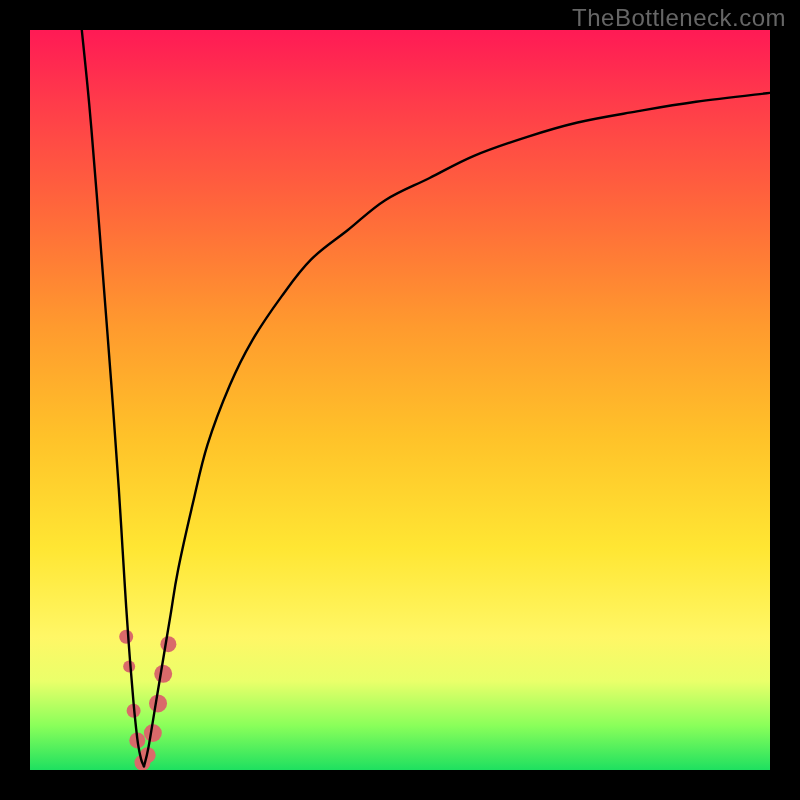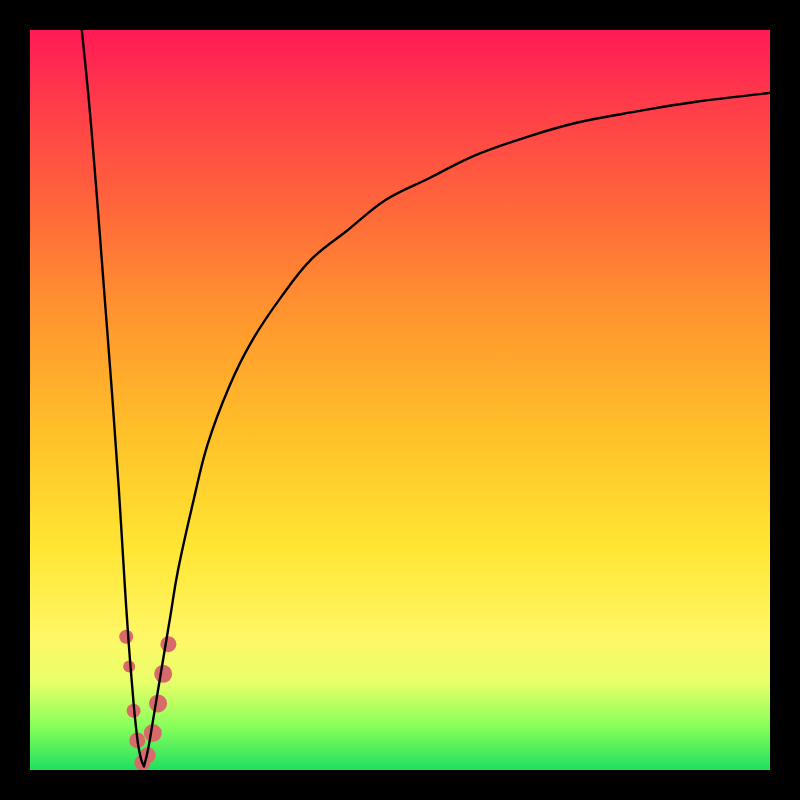--- a/index.html
+++ b/index.html
@@ -72,13 +72,14 @@
           <circle cx="117.66" cy="725.2" r="8" fill="#d96a6a"></circle>
           <circle cx="122.84" cy="703" r="9" fill="#d96a6a"></circle>
           <circle cx="128.02" cy="673.4" r="9" fill="#d96a6a"></circle>
           <circle cx="133.2" cy="643.8" r="9" fill="#d96a6a"></circle>
           <circle cx="138.38" cy="614.2" r="8" fill="#d96a6a"></circle>
         </g>
       <path id="left-branch-path" fill="none" stroke="#000" stroke-width="2.4" stroke-linecap="round" d="M 51.800000000000004 0 C 53.132000000000005 13.32, 56.536 44.69600000000001, 59.2 74 C 61.864000000000004 103.30399999999999, 63.93599999999999 129.49999999999994, 66.6 162.79999999999995 C 69.264 196.09999999999997, 71.336 224.368, 74 259 C 76.664 293.632, 78.736 319.236, 81.4 355.2 C 84.06400000000001 391.164, 86.80199999999999 429.496, 88.8 458.8 C 90.798 488.10400000000004, 91.16799999999999 496.688, 92.5 518 C 93.83200000000001 539.312, 94.868 557.22, 96.2 577.2 C 97.53200000000001 597.1800000000001, 98.568 611.684, 99.9 629 C 101.23200000000001 646.316, 102.5344 661.4119999999999, 103.60000000000001 673.4 C 104.66560000000001 685.388, 105.02080000000001 688.274, 105.82000000000001 695.6 C 106.6192 702.926, 107.10759999999999 708.106, 108.03999999999999 714.1 C 108.9724 720.094, 109.9344 724.904, 111 728.9 C 112.0656 732.896, 113.4272 734.968, 113.96 736.3"></path>
       <path id="right-branch-path" fill="none" stroke="#000" stroke-width="2.4" stroke-linecap="round" d="M 113.96 736.3 C 114.75919999999999 732.9699999999999, 116.2688 729.122, 118.4 717.8 C 120.53120000000001 706.478, 123.13600000000001 689.384, 125.80000000000001 673.4 C 128.464 657.4159999999999, 130.536 644.984, 133.2 629 C 135.86399999999998 613.016, 137.93599999999998 600.5840000000001, 140.6 584.6 C 143.264 568.616, 144.004 560.1800000000001, 148 540.2 C 151.996 520.22, 157.472 496.244, 162.8 473.6 C 168.12800000000001 450.956, 170.94 435.712, 177.6 414.4 C 184.26 393.08799999999997, 191.80800000000002 373.84799999999996, 199.8 355.2 C 207.792 336.552, 212.676 326.784, 222 310.8 C 231.324 294.81600000000003, 240.94400000000002 281.05199999999996, 251.60000000000002 266.4 C 262.25600000000003 251.748, 269.212 241.388, 281.2 229.40000000000003 C 293.188 217.41200000000006, 304.88 210.45600000000007, 318.2 199.80000000000007 C 331.52 189.14400000000006, 340.548 179.52399999999994, 355.2 170.19999999999993 C 369.852 160.87599999999992, 383.61600000000004 155.99199999999996, 399.6 148 C 415.584 140.00800000000004, 426.684 133.12600000000006, 444 125.80000000000007 C 461.316 118.47400000000007, 477.152 113.29400000000008, 495.8 107.30000000000007 C 514.448 101.30600000000005, 527.62 97.16200000000002, 547.6 92.5 C 567.58 87.83799999999998, 585.4879999999999 85.12959999999998, 606.8 81.39999999999998 C 628.112 77.67039999999997, 642.024 75.10999999999997, 666 71.77999999999997 C 689.976 68.44999999999997, 726.68 64.49839999999998, 740 62.89999999999998"></path>
     </svg>
   </div>
+  <div class="watermark">TheBottleneck.com</div>
 </div>
 
 </body></html>

